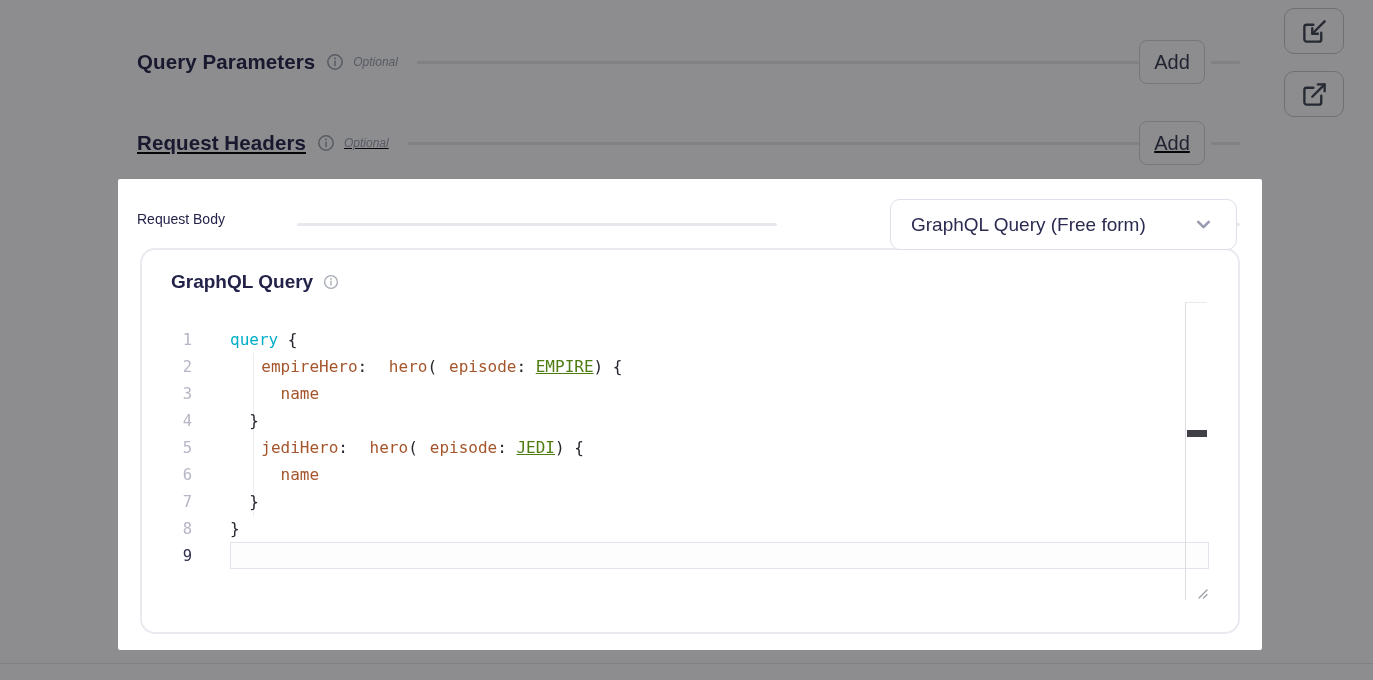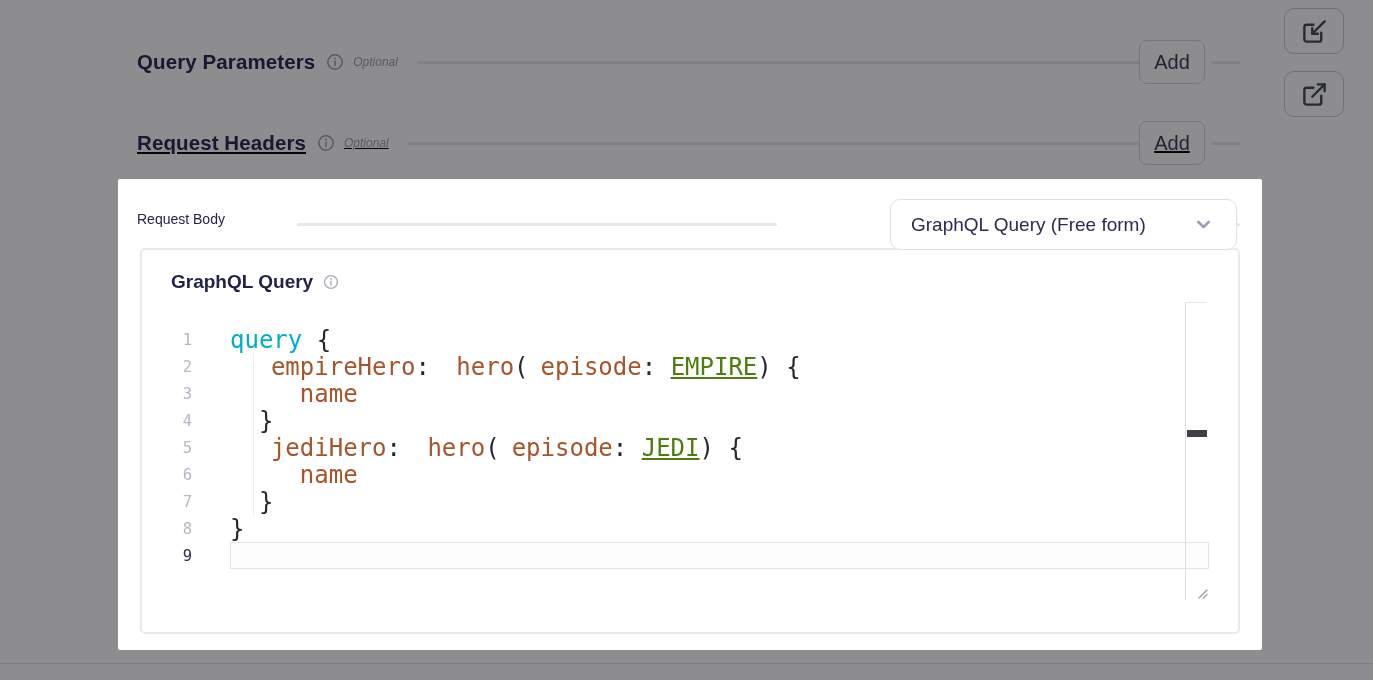--- a/index.html
+++ b/index.html
@@ -35,31 +35,31 @@
   .panel-line { position:absolute; left:179px; top:44px; width:480px; height:3px; background:#e7e8ee; border-radius:2px; }
   .panel-line-end { position:absolute; left:1095px; top:44px; width:27px; height:3px; background:#e7e8ee; border-radius:2px; }
 
   .type-select { position:absolute; left:740px; top:20px; width:347px; height:51px;
                  background:#ffffff; border:1px solid #dedfe9; border-radius:10px; z-index:3;
                  display:flex; align-items:center; padding:0 20px; cursor:pointer;margin-left:32px; }
   .type-select .val { flex:1 1 auto; font-size:19px; color:#2b2b52; white-space:nowrap; }
   .type-select .chev { flex:0 0 auto; display:flex; margin-right:2px; }
 
   .editor-box { position:absolute; left:22px; top:69px; width:1100px; height:386px;
-                border:2px solid #e9e9f0; border-radius:5px; background:#ffffff; }
+                border:2px solid #e9e9f0; border-radius:15px; background:#ffffff; }
   .editor-label-row { position:absolute; left:29px; top:21px; display:flex; align-items:center; }
   .editor-label { font-size:19px; font-weight:700; color:#23234a; }
   .editor-label-row .info-ic { margin-left:10px; }
 
   .code-rows { position:absolute; left:24px; top:76px; width:1000px; }
   .code-row { display:flex; height:27px; align-items:center; position:relative; z-index:2; }
   .ln { width:26px; text-align:right; font-family:"DejaVu Sans Mono", monospace;
         font-size:15.5px; color:#b6b6c6; flex:0 0 auto; }
   .ln.active { color:#303050; }
-  .code { margin-left:38px; font-family:"DejaVu Sans Mono", monospace; font-size:24px;
+  .code { margin-left:38px; font-family:"DejaVu Sans Mono", monospace; font-size:16px;
           white-space:pre; color:#26262e; }
   .tok-keyword  { color:#00aec8; }
   .tok-property { color:#a5552b;margin-left:12px; }
   .tok-punct    { color:#26262e; }
   .tok-atom     { color:#4d7c0f;text-decoration:underline; }
 
   .indent-guide { position:absolute; left:111px; top:103px; width:1px; height:164px; background:#ececf2; z-index:1; }
   .active-line-box { position:absolute; left:88px; top:292px; width:979px; height:27px;
                      border:1px solid #e3e3ec; background:#fdfdfe; z-index:1; }
 

